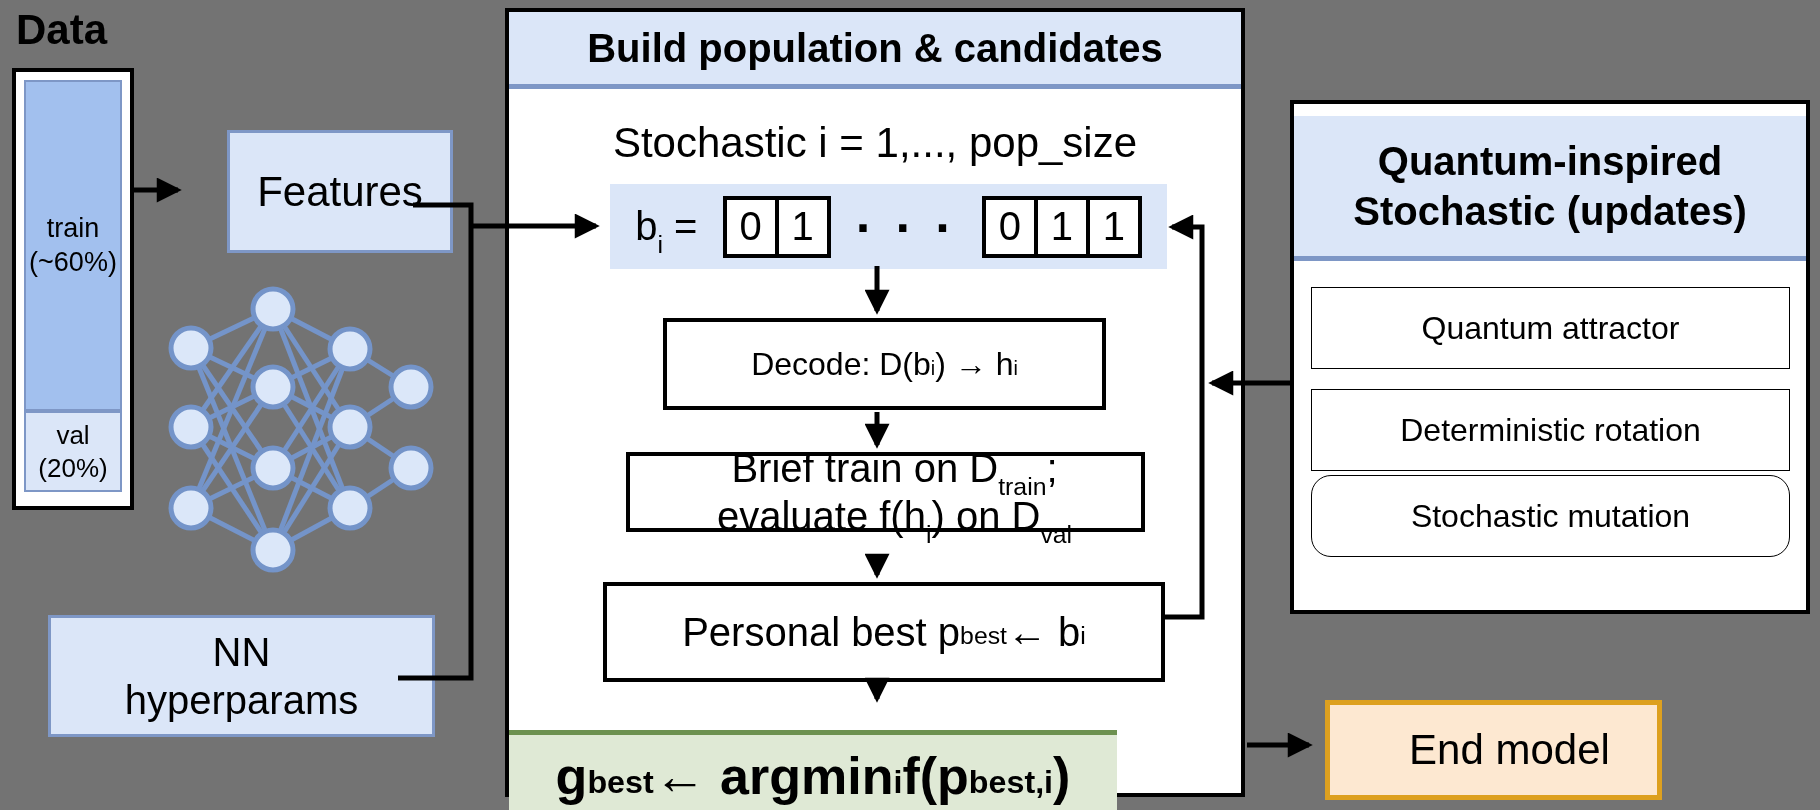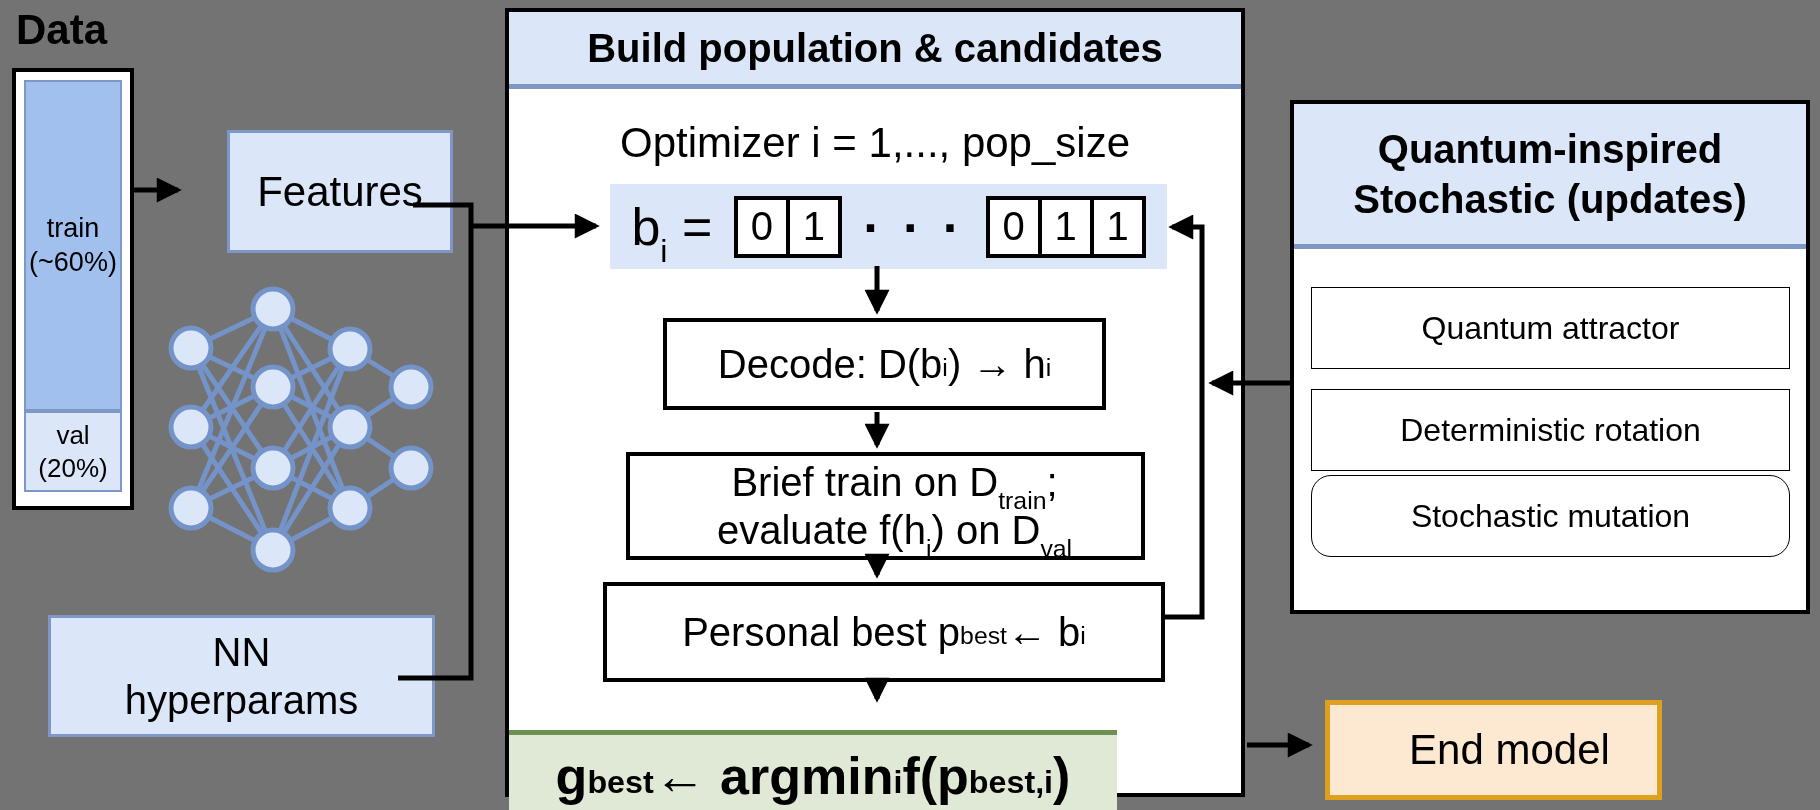--- a/index.html
+++ b/index.html
@@ -49,49 +49,49 @@
 
   <div class="abs ctr col bluebox" style="left:8px;top:615px;width:387px;height:122px;font-size:40px;line-height:1.2;">
     <span>NN</span>
     <span>hyperparams</span>
   </div>
 
   <div class="abs" style="left:505px;top:8px;width:740px;height:789px;border:4px solid #000;background:#fff;">
     <div class="ctr" style="position:absolute;left:0;top:0;right:0;height:72px;background:var(--blue-fill);border-bottom:5px solid var(--blue-border);font-size:40px;font-weight:bold;">Build population &amp; candidates</div>
   </div>
 
-  <div class="abs ctr" style="left:560px;top:115px;width:630px;height:55px;font-size:42px;">Optimizer i = 1,..., pop_size</div>
+  <div class="abs ctr" style="left:560px;top:115px;width:630px;height:55px;font-size:42px;">Stochastic i = 1,..., pop_size</div>
 
   <div class="abs" style="left:610px;top:184px;width:557px;height:85px;background:var(--blue-fill);display:flex;align-items:center;justify-content:space-evenly;">
-    <span style="font-size:52px;">b<sub>i</sub> =</span>
+    <span style="font-size:40px;">b<sub>i</sub> =</span>
     <div class="bit-group" id="bitg1">
         <div class="bit-cell">0</div>
         <div class="bit-cell">1</div>
       </div>
     <span style="font-size:52px;font-weight:bold;letter-spacing:4px;">· · ·</span>
     <div class="bit-group" id="bitg2">
         <div class="bit-cell">0</div>
         <div class="bit-cell">1</div>
         <div class="bit-cell">1</div>
       </div>
   </div>
 
-  <div class="abs ctr whitebox" style="left:663px;top:318px;width:443px;height:92px;font-size:40px;">Decode: D(b<sub>i</sub>) → h<sub>i</sub></div>
+  <div class="abs ctr whitebox" style="left:663px;top:318px;width:443px;height:92px;font-size:32px;">Decode: D(b<sub>i</sub>) → h<sub>i</sub></div>
 
-  <div class="abs ctr col whitebox" style="left:626px;top:452px;width:519px;height:108px;font-size:40px;line-height:1.2;padding-left:18px;">
+  <div class="abs ctr col whitebox" style="left:626px;top:452px;width:519px;height:80px;font-size:40px;line-height:1.2;padding-left:18px;">
     <span>Brief train on D<sub>train</sub>;</span>
     <span>evaluate f(h<sub>i</sub>) on D<sub>val</sub></span>
   </div>
 
   <div class="abs ctr whitebox" style="left:603px;top:582px;width:562px;height:100px;font-size:40px;">Personal best p<sub>best</sub> ← b<sub>i</sub></div>
 
   <div class="abs ctr" style="left:509px;top:730px;width:608px;height:87px;background:var(--green-fill);border-top:5px solid var(--green-border);font-size:52px;font-weight:bold;">g<sub>best</sub> ← argmin<sub>i</sub> f(p<sub>best,i</sub>)</div>
 
   <div class="abs" style="left:1290px;top:100px;width:520px;height:514px;border:4px solid #000;background:#fff;">
-    <div class="ctr col" style="position:absolute;left:0;top:0;right:0;height:140px;background:var(--blue-fill);border-bottom:5px solid var(--blue-border);font-size:40px;font-weight:bold;line-height:1.25;">
+    <div class="ctr col" style="position:absolute;left:0;top:12px;right:0;height:140px;background:var(--blue-fill);border-bottom:5px solid var(--blue-border);font-size:40px;font-weight:bold;line-height:1.25;">
       <span>Quantum-inspired</span>
       <span>Stochastic (updates)</span>
     </div>
   </div>
   <div id="opt-items">
       <div class="opt-item" style="top: 287px;">Quantum attractor</div>
       <div class="opt-item" style="top: 389px;">Deterministic rotation</div>
       <div class="opt-item" style="top: 475px; border-radius: 20px;">Stochastic mutation</div>
     </div>
 

